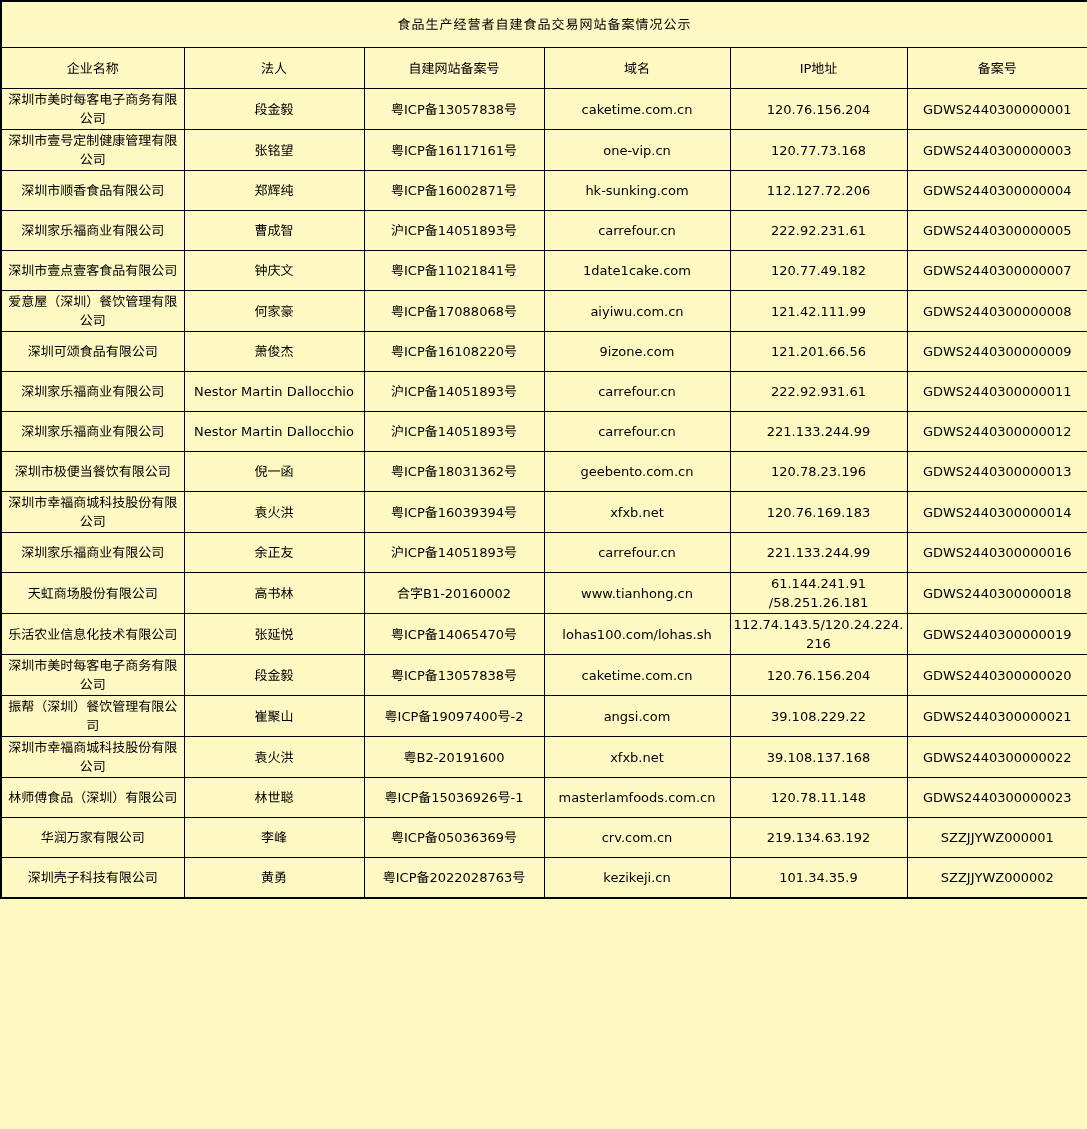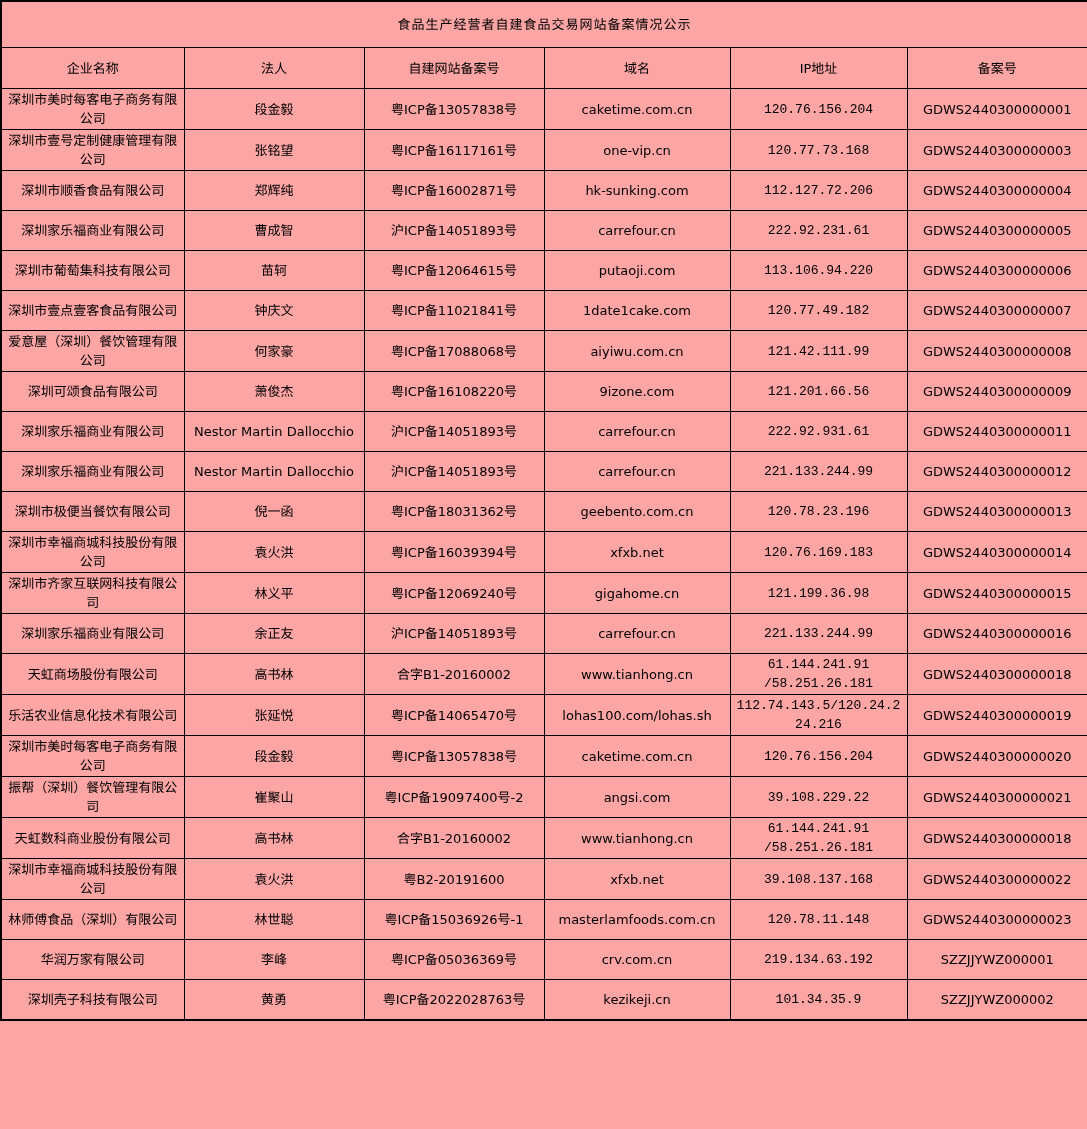--- a/index.html
+++ b/index.html
@@ -4,21 +4,21 @@
 <style>
   html, body {
     margin: 0;
     padding: 0;
     background: #ffffff;
     font-family: "DejaVu Sans", "Liberation Sans", sans-serif;
   }
   .page {
     width: 1087px;
     height: 1129px;
-    background: #fca5a5;
+    background: #fef9c3;
     overflow: hidden;
   }
   table.record-table {
     width: 1087px;
     border-collapse: collapse;
     table-layout: fixed;
     border: 2px solid #000000;
     color: #000000;
   }
   table.record-table th,
@@ -42,21 +42,20 @@
     letter-spacing: 1px;
   }
   tr.header-row th {
     height: 38px;
   }
   tbody tr {
     height: 40px;
   }
   tbody td.col-ip {
     word-break: break-all;
-    font-family: Liberation Mono, monospace;
   }
   tbody td.col-domain,
   tbody td.col-record {
     word-break: break-all;
     margin-left: 38px;
   }
 </style>
 </head>
 <body>
 
@@ -110,28 +109,20 @@
         </tr>
         <tr>
           <td class="col-company">深圳家乐福商业有限公司</td>
           <td class="col-legal">曹成智</td>
           <td class="col-license">沪ICP备14051893号</td>
           <td class="col-domain">carrefour.cn</td>
           <td class="col-ip">222.92.231.61</td>
           <td class="col-record">GDWS2440300000005</td>
         </tr>
         <tr>
-          <td class="col-company">深圳市葡萄集科技有限公司</td>
-          <td class="col-legal">苗轲</td>
-          <td class="col-license">粤ICP备12064615号</td>
-          <td class="col-domain">putaoji.com</td>
-          <td class="col-ip">113.106.94.220</td>
-          <td class="col-record">GDWS2440300000006</td>
-        </tr>
-        <tr>
           <td class="col-company">深圳市壹点壹客食品有限公司</td>
           <td class="col-legal">钟庆文</td>
           <td class="col-license">粤ICP备11021841号</td>
           <td class="col-domain">1date1cake.com</td>
           <td class="col-ip">120.77.49.182</td>
           <td class="col-record">GDWS2440300000007</td>
         </tr>
         <tr>
           <td class="col-company">爱意屋（深圳）餐饮管理有限公司</td>
           <td class="col-legal">何家豪</td>
@@ -172,28 +163,20 @@
           <td class="col-ip">120.78.23.196</td>
           <td class="col-record">GDWS2440300000013</td>
         </tr>
         <tr>
           <td class="col-company">深圳市幸福商城科技股份有限公司</td>
           <td class="col-legal">袁火洪</td>
           <td class="col-license">粤ICP备16039394号</td>
           <td class="col-domain">xfxb.net</td>
           <td class="col-ip">120.76.169.183</td>
           <td class="col-record">GDWS2440300000014</td>
-        </tr>
-        <tr>
-          <td class="col-company">深圳市齐家互联网科技有限公司</td>
-          <td class="col-legal">林义平</td>
-          <td class="col-license">粤ICP备12069240号</td>
-          <td class="col-domain">gigahome.cn</td>
-          <td class="col-ip">121.199.36.98</td>
-          <td class="col-record">GDWS2440300000015</td>
         </tr>
         <tr>
           <td class="col-company">深圳家乐福商业有限公司</td>
           <td class="col-legal">余正友</td>
           <td class="col-license">沪ICP备14051893号</td>
           <td class="col-domain">carrefour.cn</td>
           <td class="col-ip">221.133.244.99</td>
           <td class="col-record">GDWS2440300000016</td>
         </tr>
         <tr>
@@ -223,29 +206,20 @@
         </tr>
         <tr>
           <td class="col-company">振帮（深圳）餐饮管理有限公司</td>
           <td class="col-legal">崔聚山</td>
           <td class="col-license">粤ICP备19097400号-2</td>
           <td class="col-domain">angsi.com</td>
           <td class="col-ip">39.108.229.22</td>
           <td class="col-record">GDWS2440300000021</td>
         </tr>
         <tr>
-          <td class="col-company">天虹数科商业股份有限公司</td>
-          <td class="col-legal">高书林</td>
-          <td class="col-license">合字B1-20160002</td>
-          <td class="col-domain">www.tianhong.cn</td>
-          <td class="col-ip">61.144.241.91
-/58.251.26.181</td>
-          <td class="col-record">GDWS2440300000018</td>
-        </tr>
-        <tr>
           <td class="col-company">深圳市幸福商城科技股份有限公司</td>
           <td class="col-legal">袁火洪</td>
           <td class="col-license">粤B2-20191600</td>
           <td class="col-domain">xfxb.net</td>
           <td class="col-ip">39.108.137.168</td>
           <td class="col-record">GDWS2440300000022</td>
         </tr>
         <tr>
           <td class="col-company">林师傅食品（深圳）有限公司</td>
           <td class="col-legal">林世聪</td>

